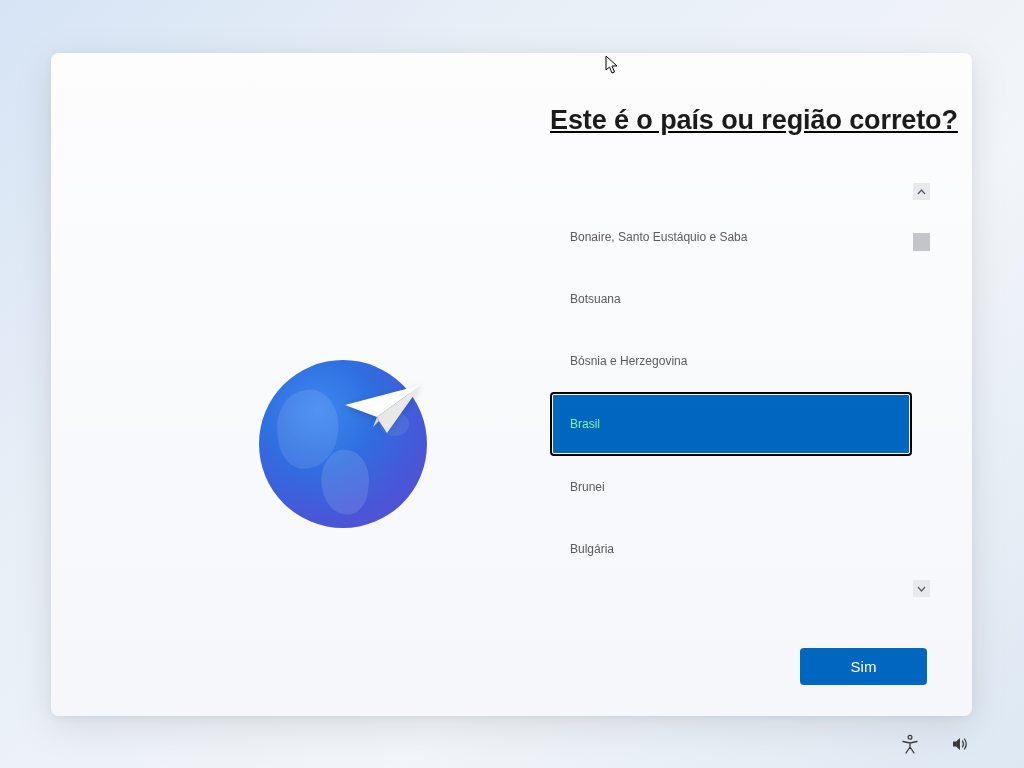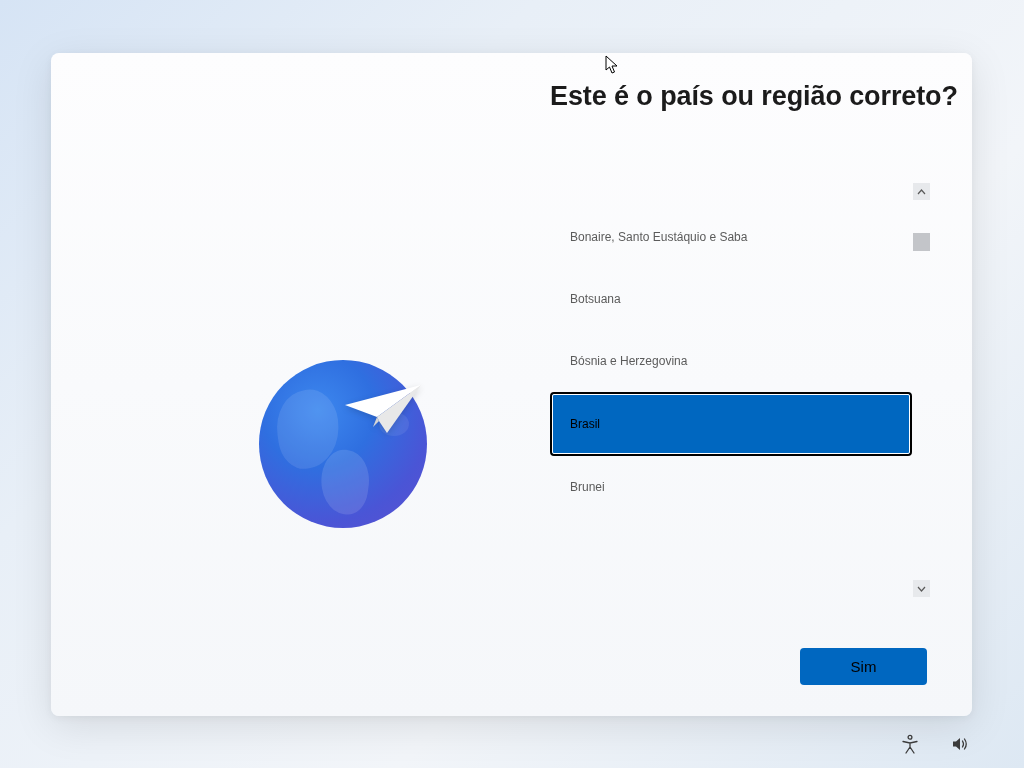--- a/index.html
+++ b/index.html
@@ -58,21 +58,22 @@
       left: 292px;
       top: 330px;
       width: 80px;
       height: 52px;
       filter: drop-shadow(0 2px 3px rgba(0,0,0,0.15));
     }
 
     .card-right {
       flex: 1;
       position: relative;
-      padding-top: 28px;
+      padding-top: 52px;
+      text-decoration: underline;
     }
 
     .title {
       font-size: 27px;
       font-weight: 600;
       color: #1b1b1b;
       margin-left: 44px;
       margin-bottom: 50px;
       letter-spacing: -0.1px;
     }
@@ -95,21 +96,21 @@
       padding-left: 20px;
       font-size: 12px;
       color: #5b5b5b;
       cursor: pointer;
       border-radius: 4px;
       margin-right: 14px;
     }
 
     .list-item.selected {
       background: #0067c0;
-      color: #000000;
+      color: #86efac;
       border: 2px solid #000;
       outline: 1px solid #fff;
       outline-offset: -3px;
       border-radius: 4px;
       padding-left: 18px;
       height: 64px;
     }
 
     .scrollbar-track {
       position: absolute;
@@ -142,21 +143,21 @@
       cursor: pointer;
     }
 
     .yes-button {
       position: absolute;
       right: 45px;
       bottom: 31px;
       width: 127px;
       height: 37px;
       background: #0067c0;
-      color: #000000;
+      color: #ffffff;
       border: none;
       border-radius: 4px;
       font-size: 15px;
       font-family: inherit;
       cursor: pointer;
     }
 
     .taskbar-icons {
       position: absolute;
       right: 54px;
@@ -214,20 +215,23 @@
           </div>
           <div class="list-item">
             <span>Bósnia e Herzegovina</span>
           </div>
           <div class="list-item selected">
             <span>Brasil</span>
           </div>
           <div class="list-item">
             <span>Brunei</span>
           </div>
+          <div class="list-item">
+            <span>Bulgária</span>
+          </div>
         </div>
     </div>
 
     <div class="scrollbar-track">
       <div class="scrollbar-btn up">
         <svg width="9" height="6" viewBox="0 0 9 6">
             <polyline points="1,5 4.5,1 8,5" fill="none" stroke="#5a5a5a" stroke-width="1.2"></polyline>
           </svg>
       </div>
       <div class="scrollbar-thumb"></div>

